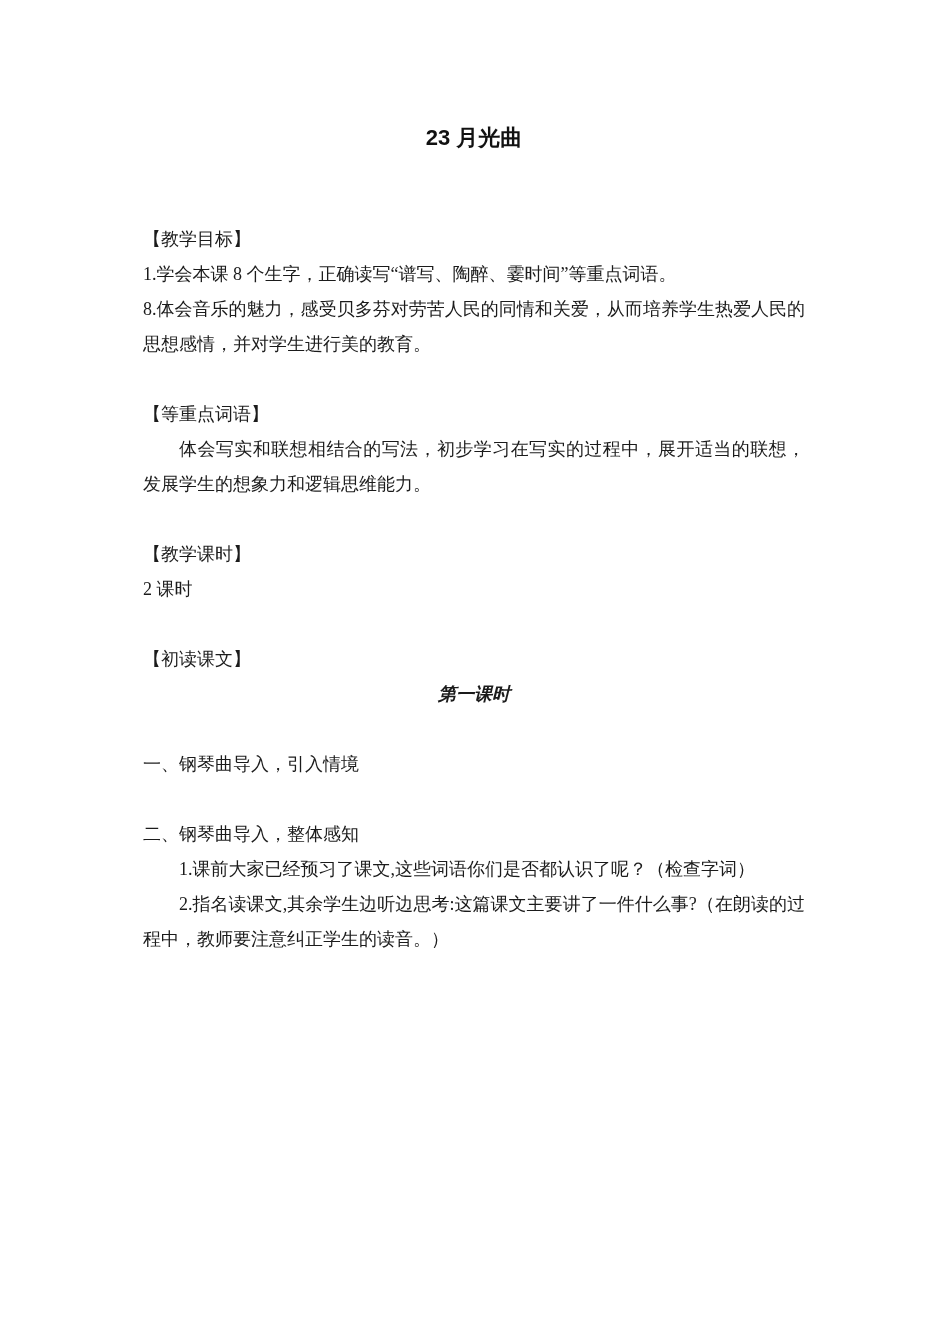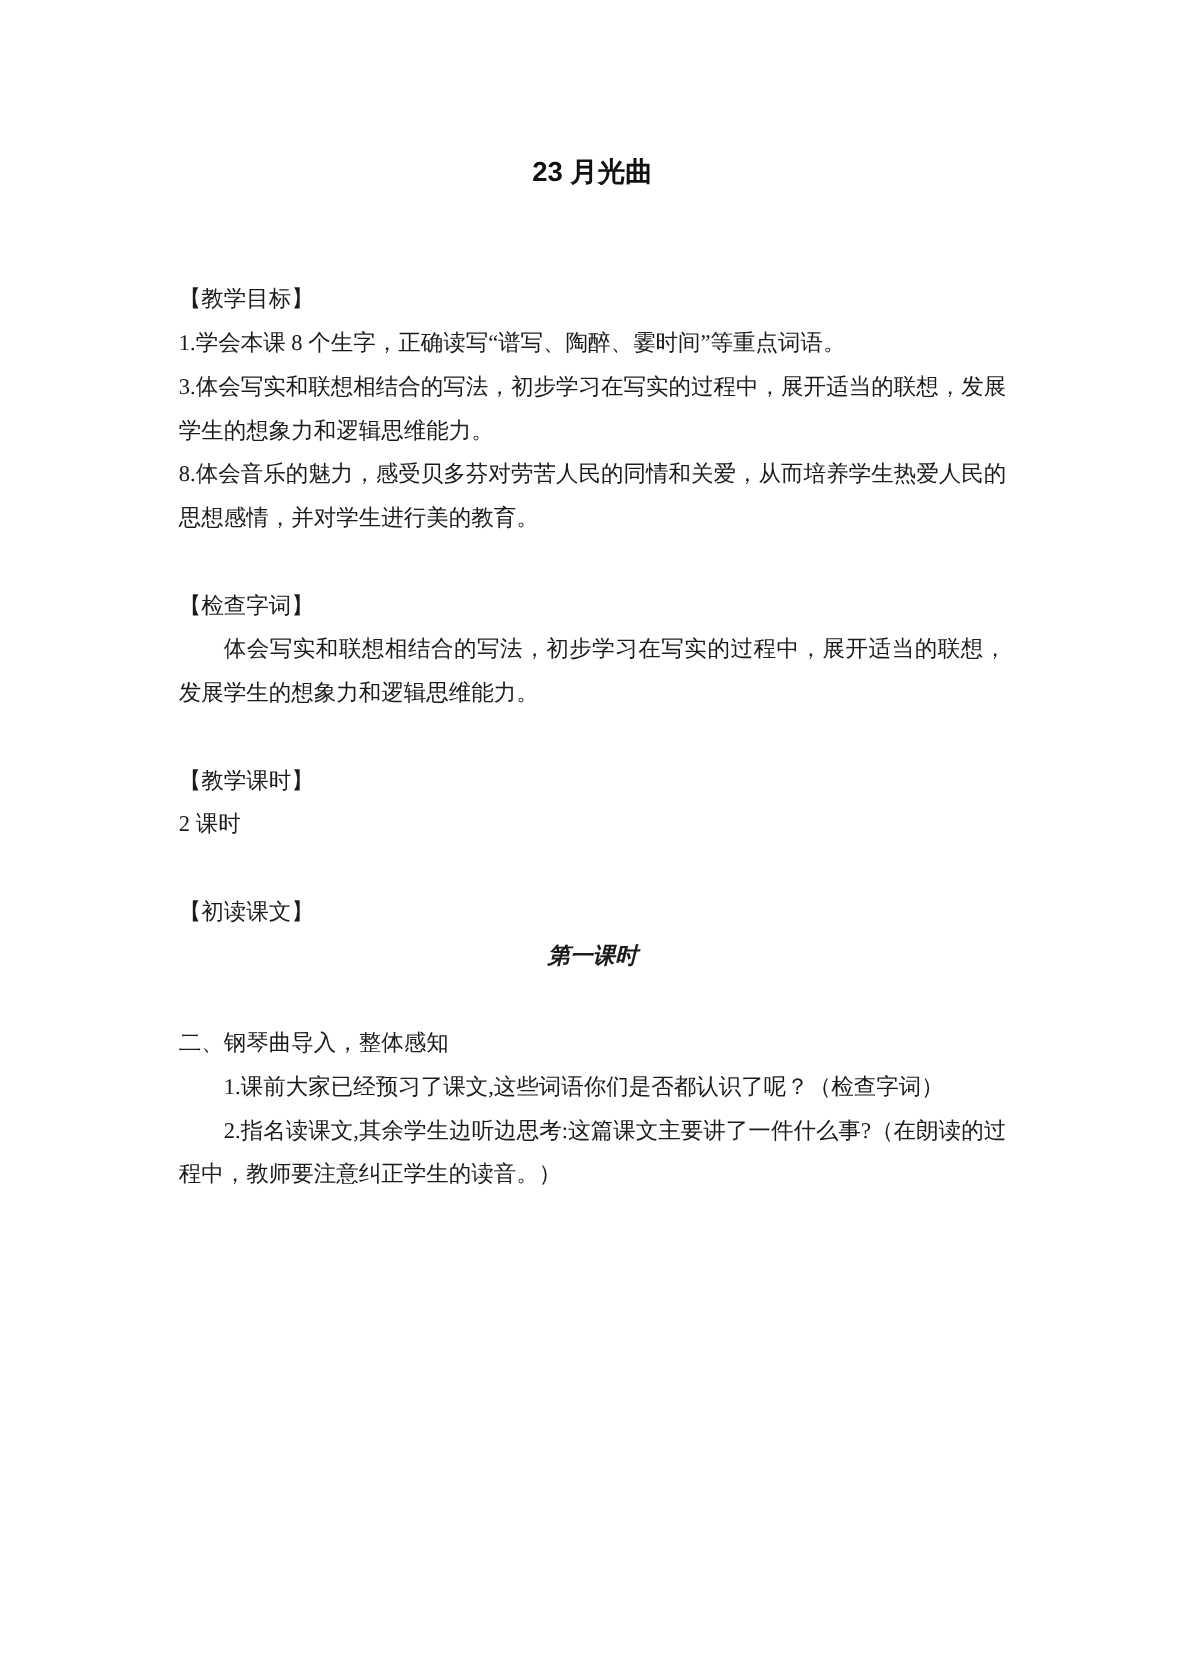--- a/index.html
+++ b/index.html
@@ -51,36 +51,36 @@
 
 <div class="page">
 
   <h1 class="title">23 月光曲</h1>
 
   <p>【教学目标】</p>
 
   <p>1.学会本课 8 个生字，正确读写“谱写、陶醉、霎时间”等重点词语。</p>
 
 
-  <p>3.体会写实和联想相结合的写法，初步学习在写实的过程中，展开适当的联想，发展学生的想象力和逻辑思维能力。</p>
 
   <p>8.体会音乐的魅力，感受贝多芬对劳苦人民的同情和关爱，从而培养学生热爱人民的思想感情，并对学生进行美的教育。</p>
 
-  <p class="sp">【检查字词】</p>
+  <p class="sp">【等重点词语】</p>
 
   <p class="indent">体会写实和联想相结合的写法，初步学习在写实的过程中，展开适当的联想，发展学生的想象力和逻辑思维能力。</p>
 
   <p class="sp">【教学课时】</p>
 
   <p>2 课时</p>
 
   <p class="sp">【初读课文】</p>
 
   <p class="center-bold">第一课时</p>
 
+  <p class="sp">一、钢琴曲导入，引入情境</p>
 
 
   <p class="sp">二、钢琴曲导入，整体感知</p>
 
   <p class="indent">1.课前大家已经预习了课文,这些词语你们是否都认识了呢？（检查字词）</p>
 
   <p class="indent">2.指名读课文,其余学生边听边思考:这篇课文主要讲了一件什么事?（在朗读的过程中，教师要注意纠正学生的读音。）</p>
 
 </div>
 

